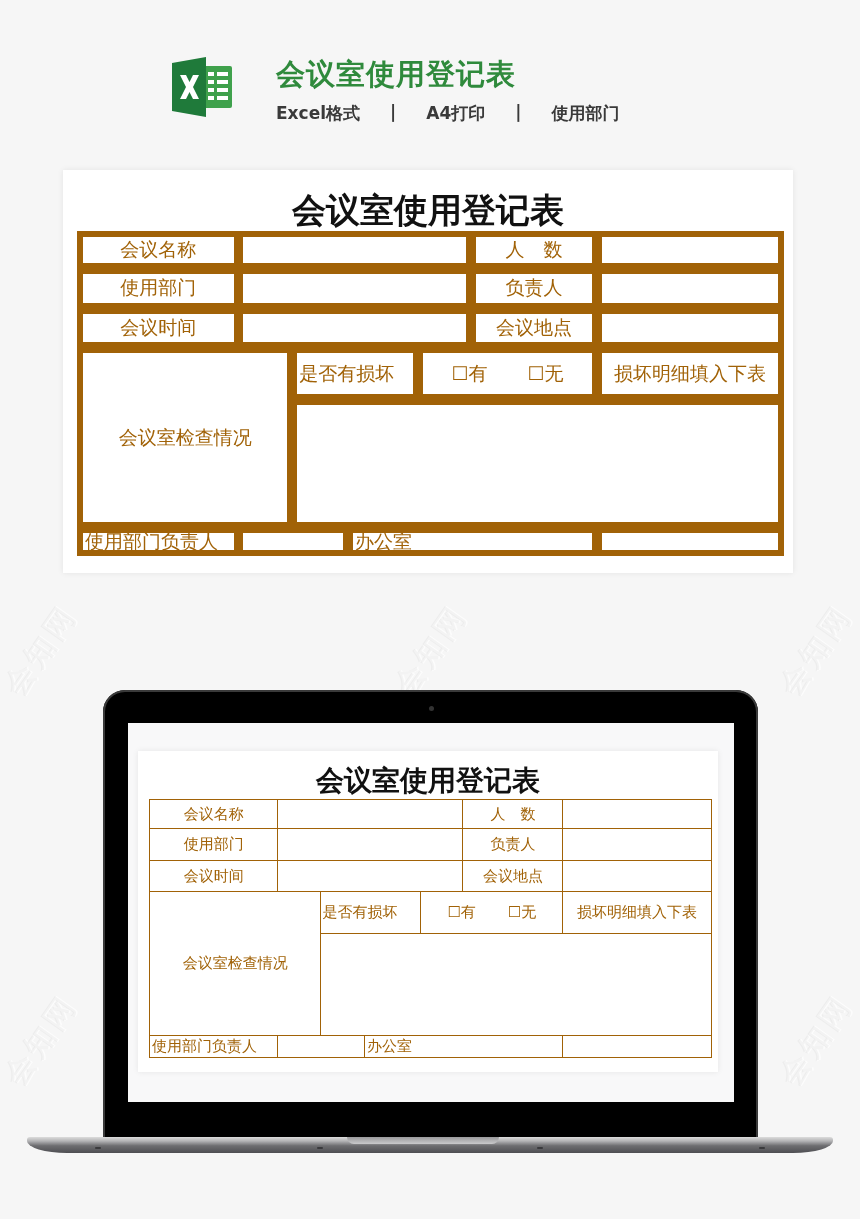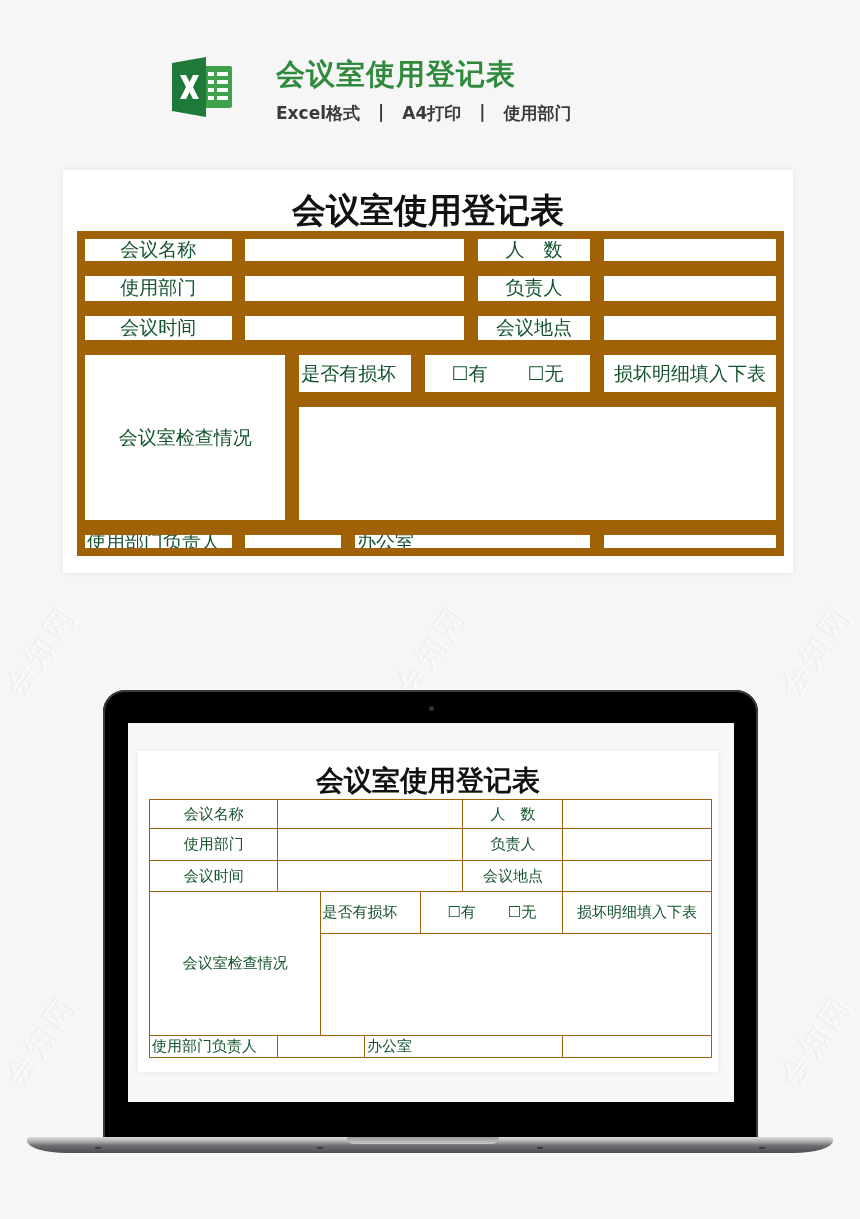--- a/index.html
+++ b/index.html
@@ -23,44 +23,44 @@
   
   .header { position: absolute; left: 0; top: 0; width: 860px; height: 160px; }
   .excel-icon { position: absolute; left: 172px; top: 57px; width: 62px; height: 60px; }
   .header-title {
     position: absolute; left: 276px; top: 55px;
     font-size: 29px; font-weight: bold; color: #2f8a3c; letter-spacing: 1px;
   }
   .header-meta {
     position: absolute; left: 276px; top: 102px;
     font-size: 17px; font-weight: bold; color: #3a3a3a;
-    display: flex; gap: 0; white-space: nowrap;
+    display: flex; gap: 12px; white-space: nowrap;
   }
   .header-meta .sep { margin: 0 18px; color: #3a3a3a; }
 
   
   .paper {
     position: absolute; background: #ffffff;
     box-shadow: 0 0 6px rgba(0,0,0,0.08);
   }
   .paper-top { left: 63px; top: 170px; width: 730px; height: 403px; }
   .form-title {
     position: absolute; left: 0; right: 0; text-align: center;
     font-family: "DejaVu Serif", "Liberation Serif", serif;
     color: #111; font-weight: bold;
   }
   .paper-top .form-title { top: 18px; font-size: 34px; }
   .form-table { position: absolute; }
   .paper-top .form-table { left: 14px; top: 61px; width: 707px; height: 325px; }
   .cell {
     position: absolute;
-    border: 8px solid #a16207;
+    border: 6px solid #a16207;
     display: flex; align-items: center; justify-content: center;
     font-family: "DejaVu Serif", "Liberation Serif", serif;
-    color: #14532d; white-space: nowrap; overflow: hidden;
+    color: #a16207; white-space: nowrap; overflow: hidden;
     background: #fff;
   }
   .cell.left { justify-content: flex-start; padding-left: 2px; }
   .paper-top .cell { font-size: 19px; }
   .check-group { display: flex; gap: 40px; }
 
   
   .laptop-bezel {
     position: absolute; left: 103px; top: 690px; width: 655px; height: 452px;
     background: #000; border-radius: 22px 22px 0 0;

